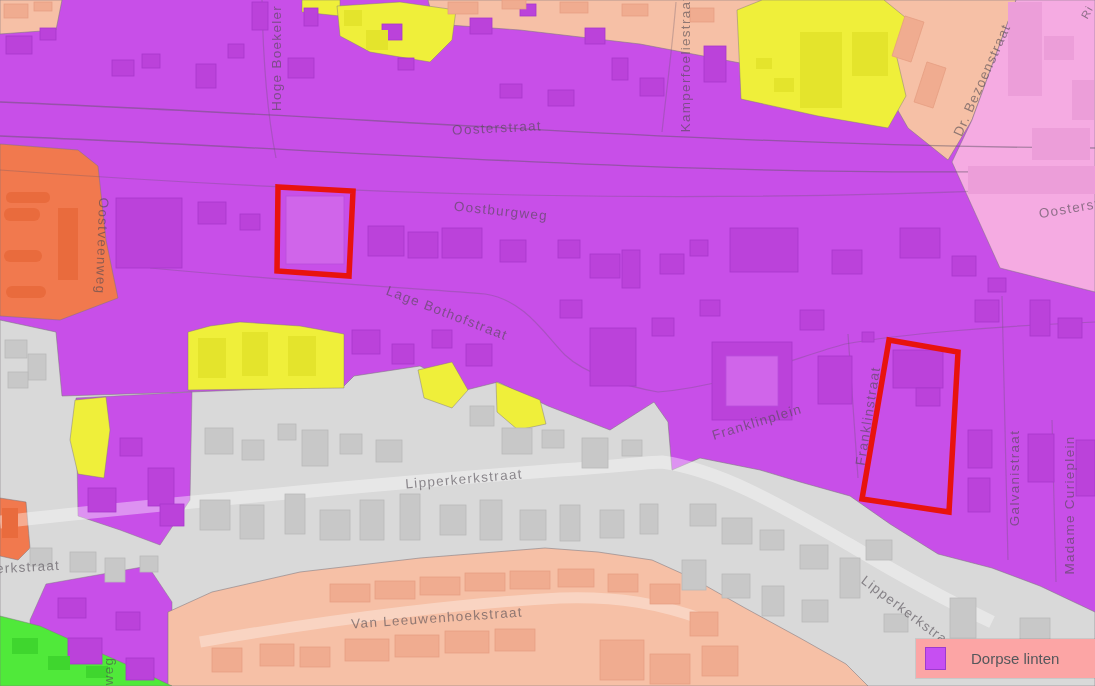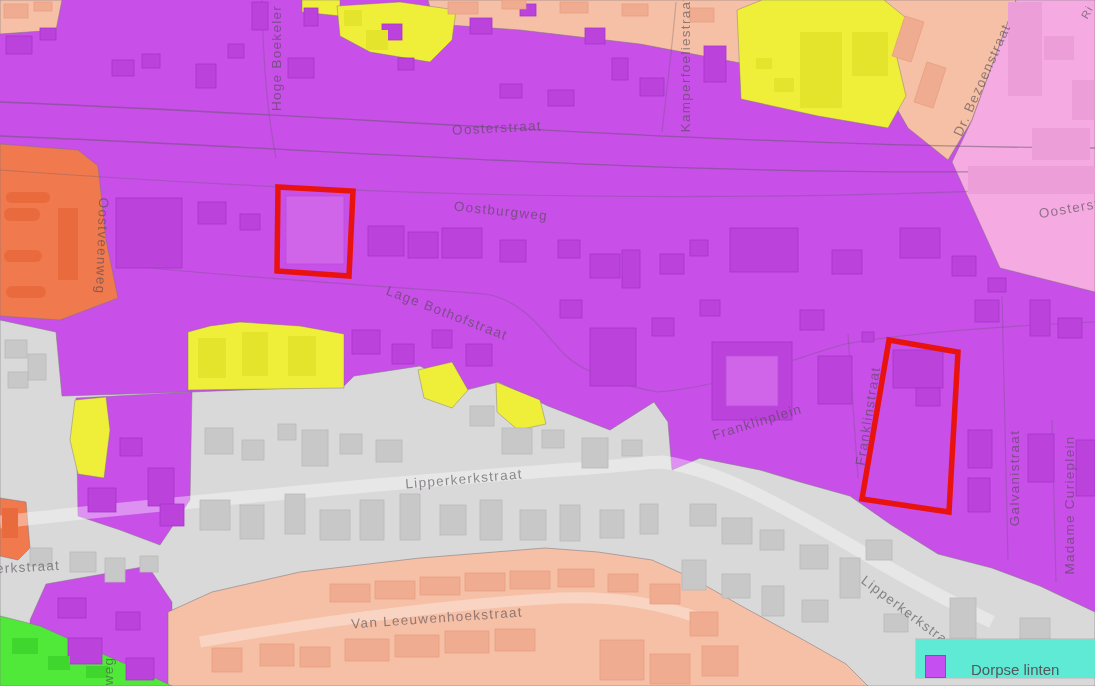--- a/index.html
+++ b/index.html
@@ -53,21 +53,21 @@
   .lbl-oostveenweg{left:102px;top:246px;transform:translate(-50%,-50%) rotate(92deg);}
   .lbl-franklinplein{left:757px;top:422px;transform:translate(-50%,-50%) rotate(-17deg);}
   .lbl-franklinstraat{left:868px;top:416px;transform:translate(-50%,-50%) rotate(-81deg);}
   .lbl-galvanistraat{left:1014px;top:478px;transform:translate(-50%,-50%) rotate(-90deg);}
   .lbl-curieplein{left:1069px;top:505px;transform:translate(-50%,-50%) rotate(-90deg);}
   .lbl-weg{left:108px;top:671px;transform:translate(-50%,-50%) rotate(-90deg);}
   .lbl-ri{left:1087px;top:12px;font-size:11px;transform:translate(-50%,-50%) rotate(-60deg);}
 
   
   .legend{position:absolute;left:916px;top:639px;width:179px;height:39px;
-    background:#5eead4;display:flex;align-items:flex-end;
+    background:#fca5a5;display:flex;align-items:center;
     box-shadow:0 0 0 1px rgba(0,0,0,.08);}
   .legend-swatch{width:19px;height:21px;background:#c64ff2;
     border:1px solid #9d3bce;margin-left:9px;flex:0 0 auto;}
   .legend-label{margin-left:25px;font-size:15px;color:#55575b;}
 </style>
 </head>
 <body>
 
 <div id="map">
   <svg width="1095" height="686" viewBox="0 0 1095 686">

